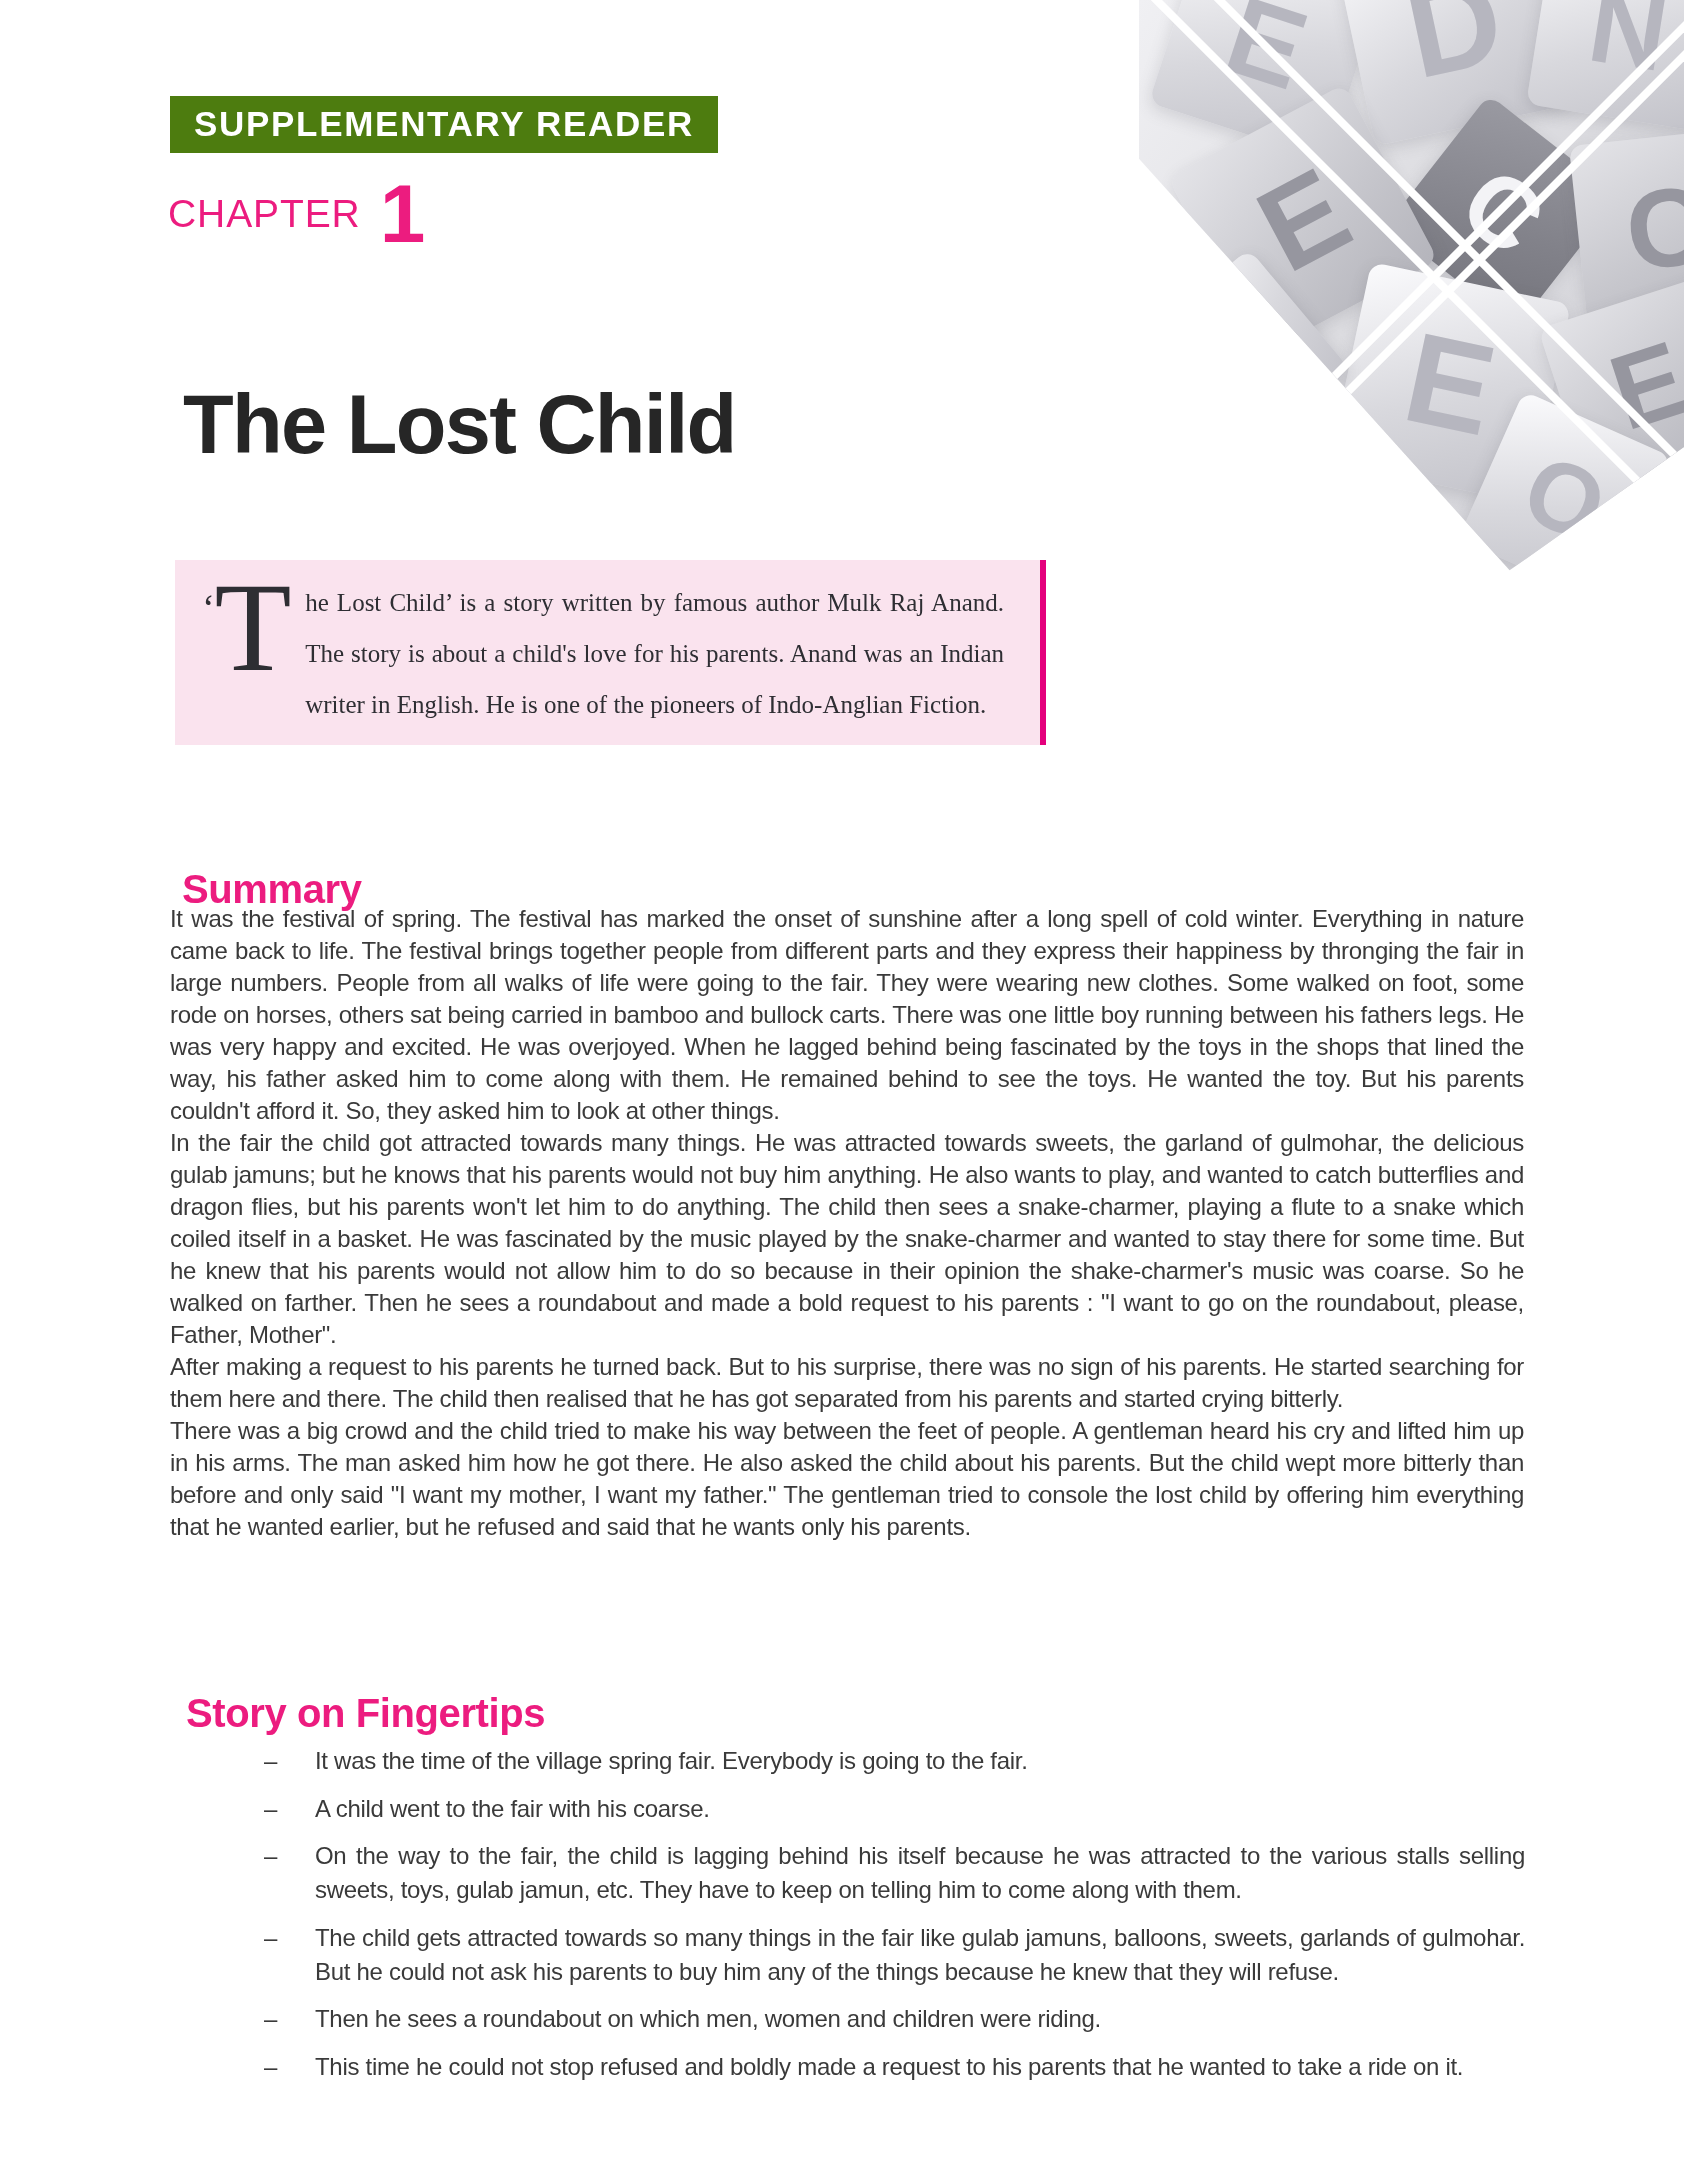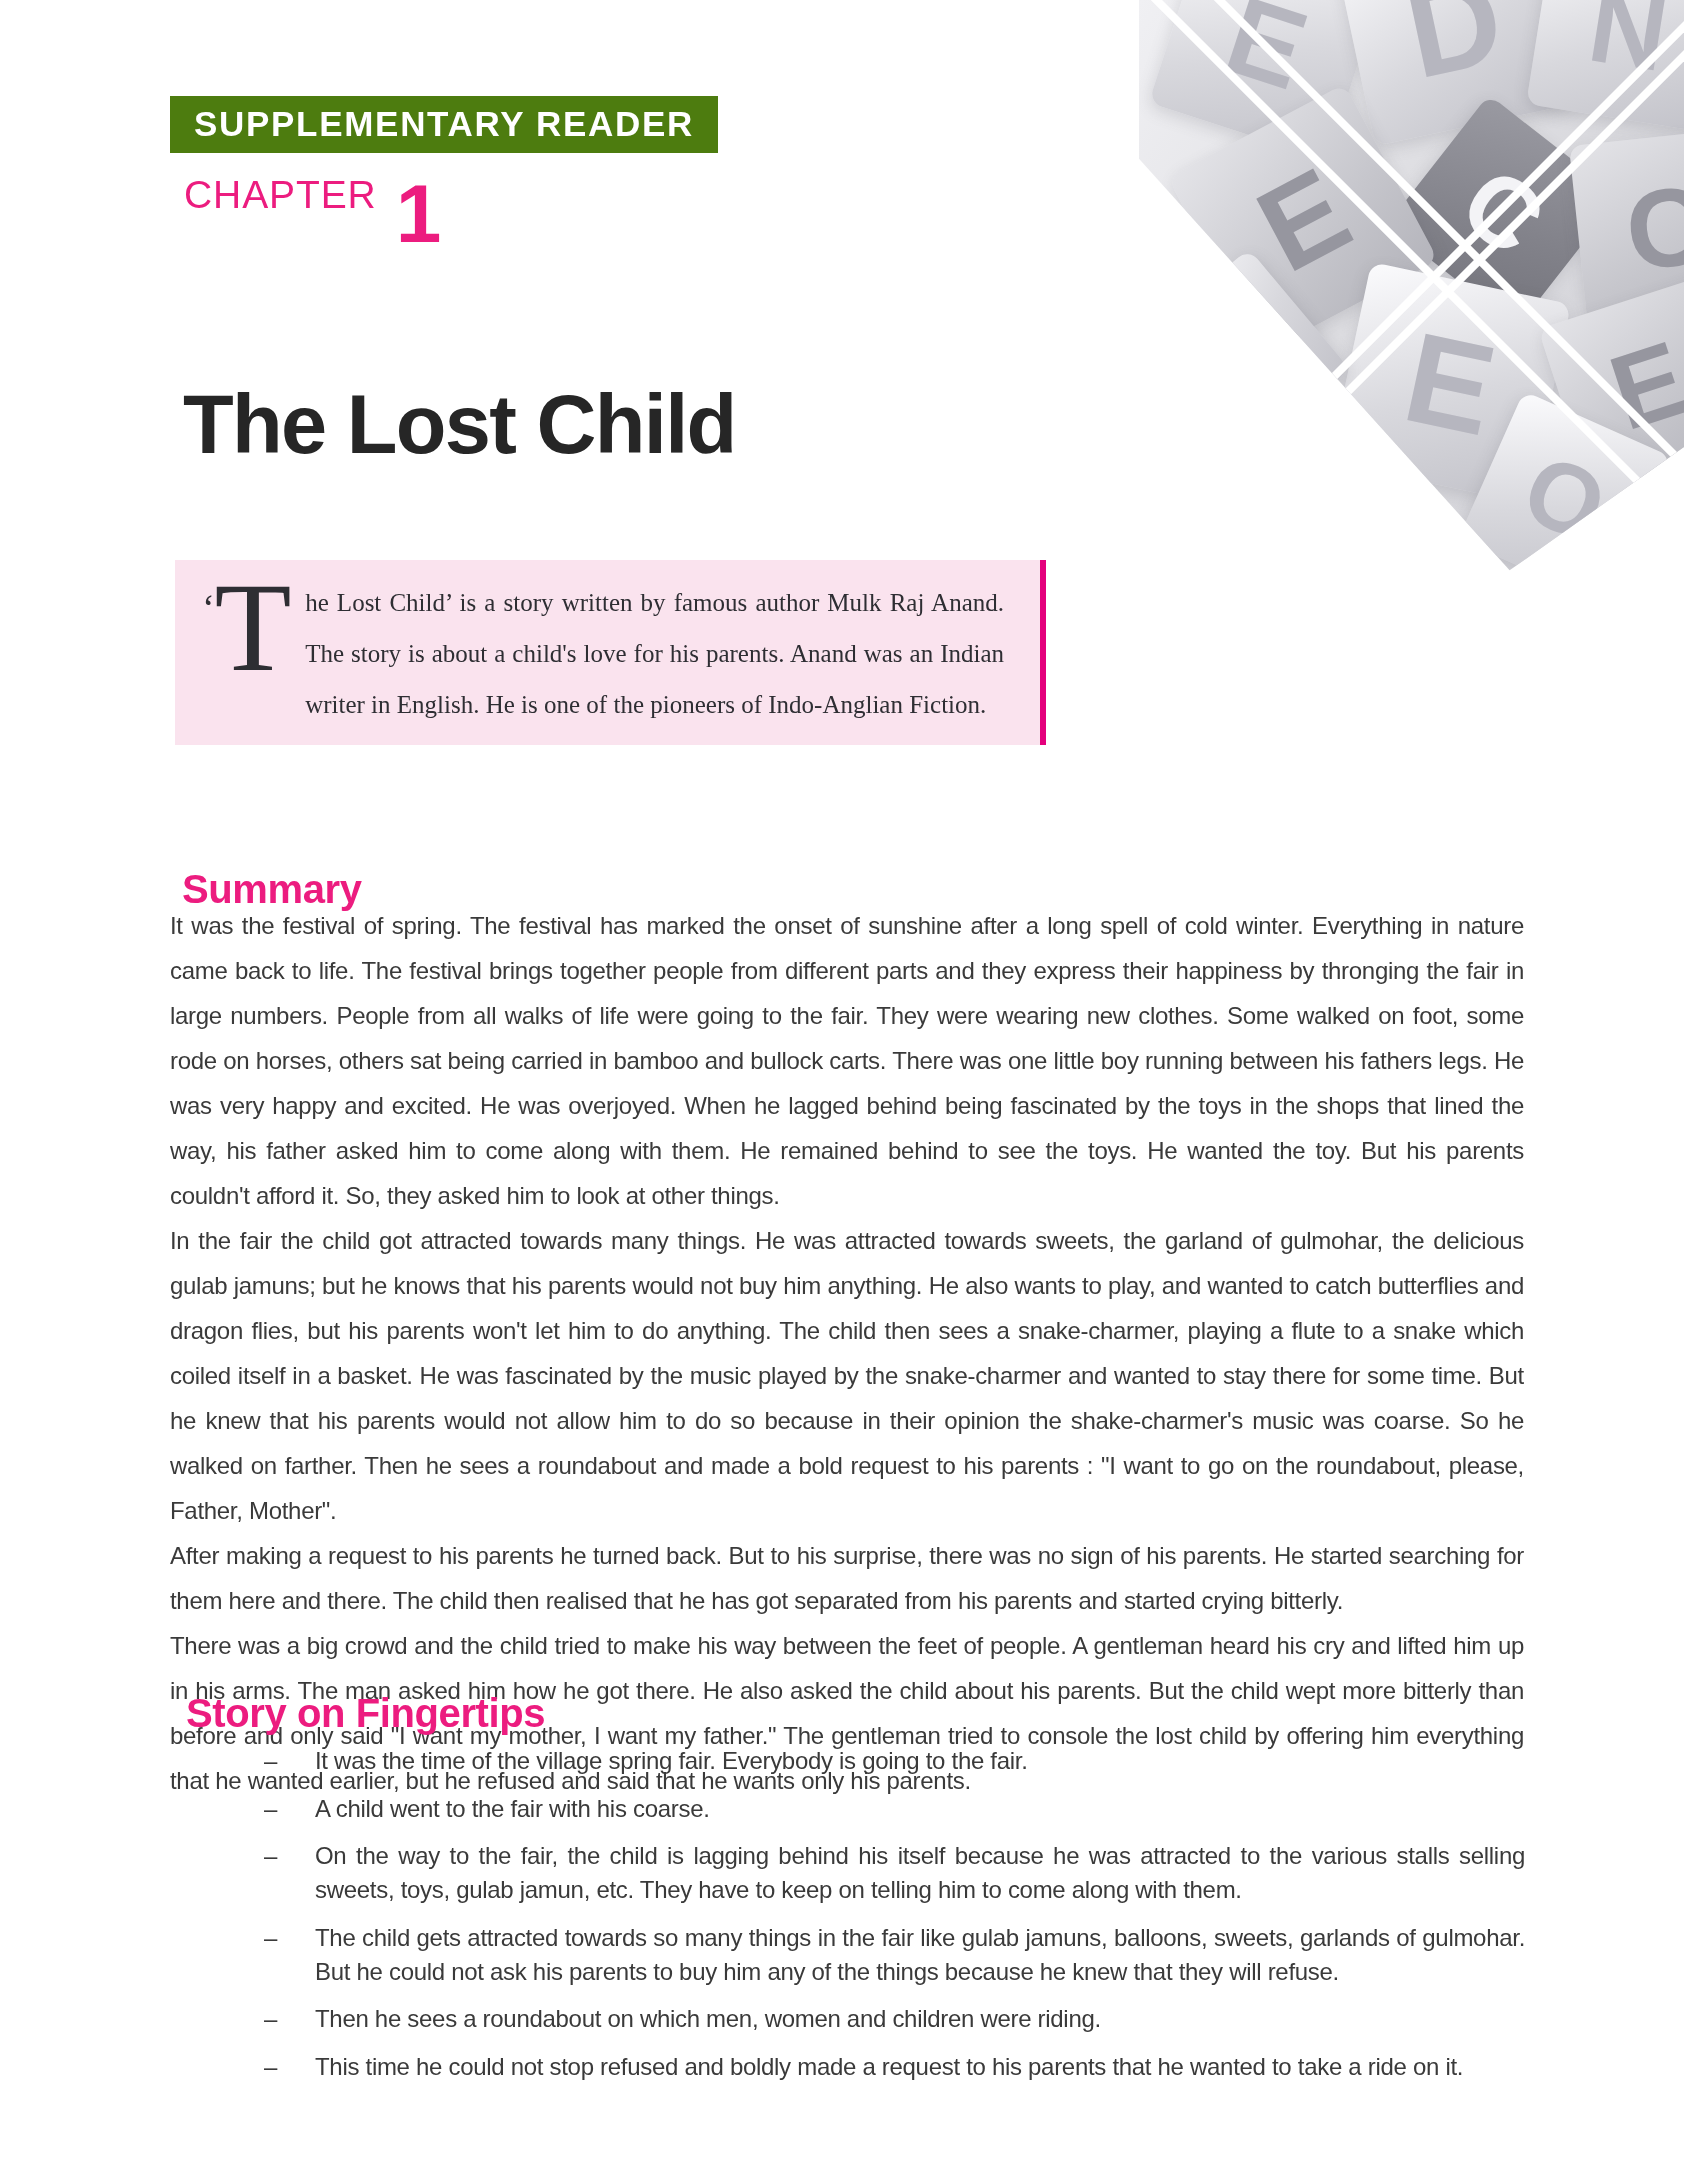--- a/index.html
+++ b/index.html
@@ -47,22 +47,22 @@
   .w4{left:-468px;top:439px;transform:rotate(-45deg);}
 
   
   .badge{
     position:absolute;left:170px;top:96px;
     background:#4d7c0f;color:#ffffff;
     font-size:35px;font-weight:700;letter-spacing:1.7px;
     padding:7.7px 24px 9.4px 24px;
   }
   .chapter{
-    position:absolute;left:184px;top:173px;
-    display:flex;align-items:flex-start;gap:19px;color:#EC1C7F;
+    position:absolute;left:168px;top:173px;
+    display:flex;align-items:center;gap:19px;color:#EC1C7F;
   }
   .chapter-label{font-size:39px;font-weight:400;letter-spacing:0.9px;}
   .chapter-number{font-size:82px;font-weight:700;line-height:1;}
   .title{
     position:absolute;left:167px;top:361px;
     font-size:83px;font-weight:700;color:#262626;letter-spacing:-1.7px;
   }
 
   
   .introbox{
@@ -80,21 +80,21 @@
   .section-head{
     position:absolute;left:170px;
     font-size:40px;font-weight:700;color:#EC1C7F;letter-spacing:-0.4px;
   }
   .head-summary{top:855px;}
   .head-fingertips{top:1675px;}
 
   
   .summary-body{
     position:absolute;left:170px;top:903px;width:1354px;
-    font-size:24px;line-height:45px;color:#3a3a3a;text-align:justify;
+    font-size:24px;line-height:32px;color:#3a3a3a;text-align:justify;
     letter-spacing:-0.3px;
   }
   .summary-body p{margin:0;}
 
   
   .fingertips-list{
     position:absolute;left:264px;top:1744px;width:1261px;
   }
   .f-item{
     display:flex;margin-bottom:13.6px;

